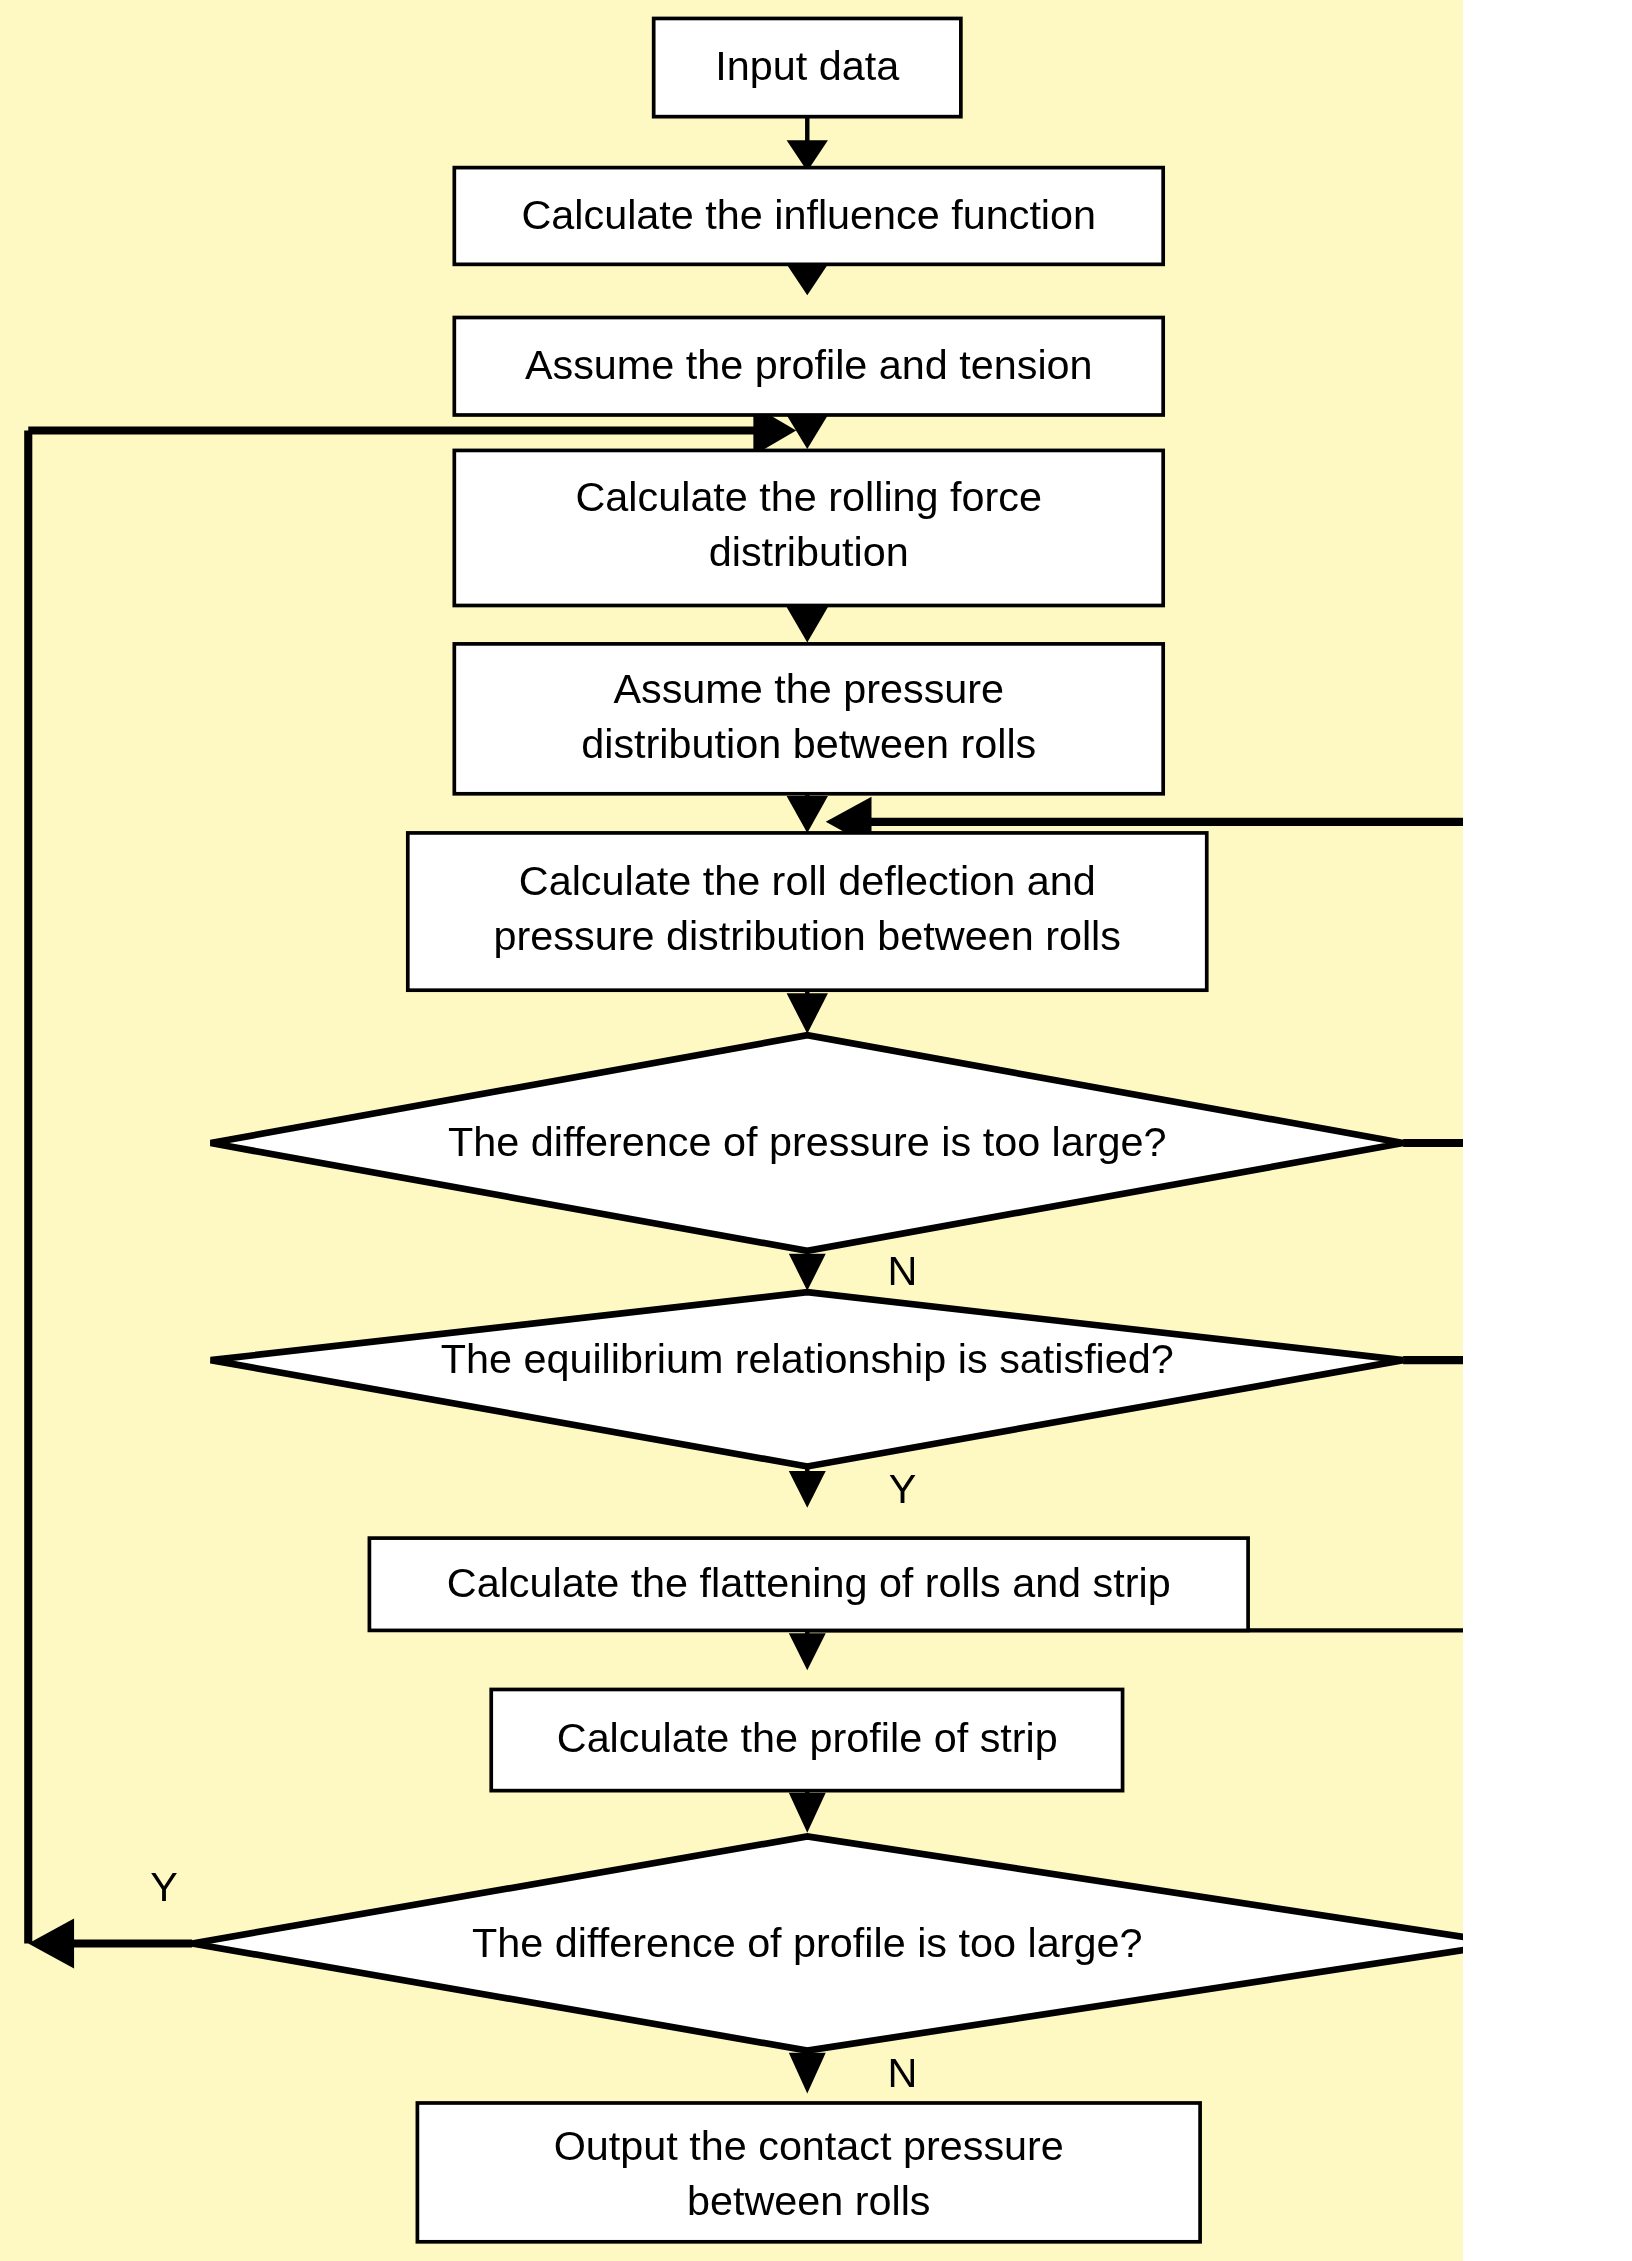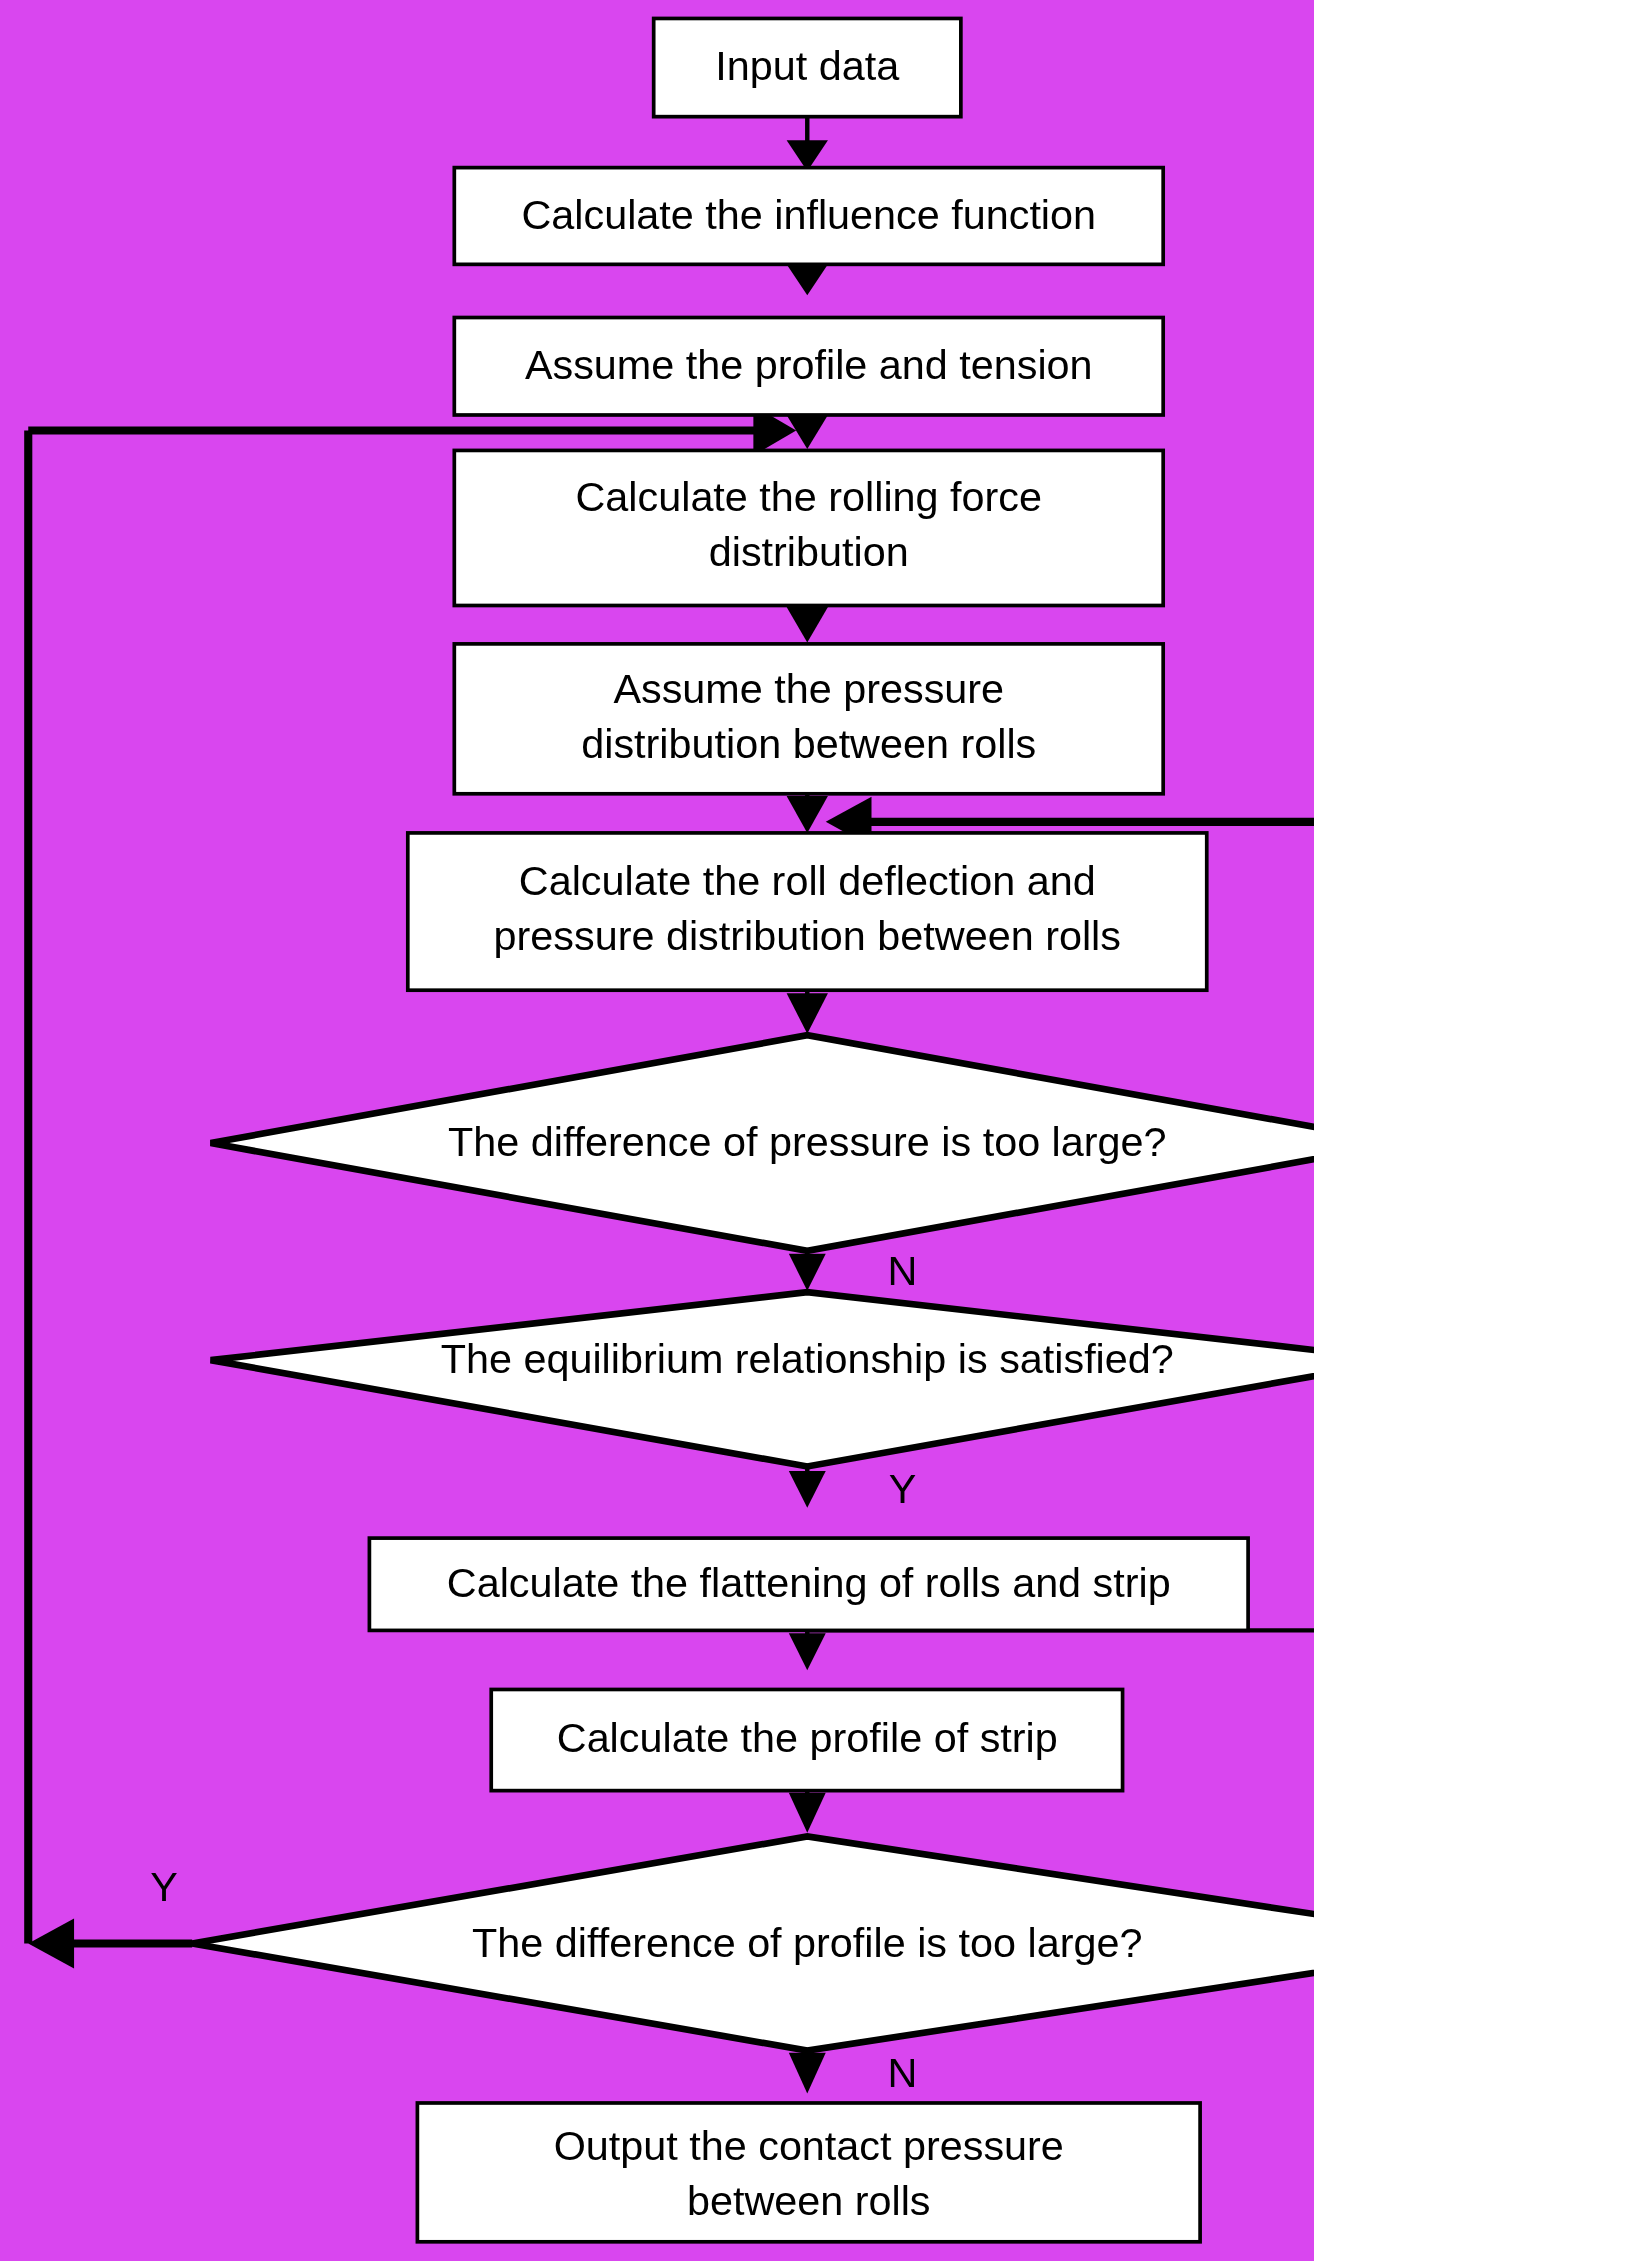--- a/index.html
+++ b/index.html
@@ -5,23 +5,23 @@
   html, body {
     margin: 0;
     padding: 0;
     background: #ffffff;
   }
   body {
     font-family: "Liberation Sans", sans-serif;
   }
   #flowchart-root {
     position: relative;
-    width: 1314px;
+    width: 1463px;
     height: 2261px;
-    background: #d946ef;
+    background: #fef9c3;
     overflow: hidden;
   }
   svg.fc {
     display: block;
     width: 1633px;
     height: 2261px;
   }
   .node-shape {
     fill: #ffffff;
     stroke: #000000;

